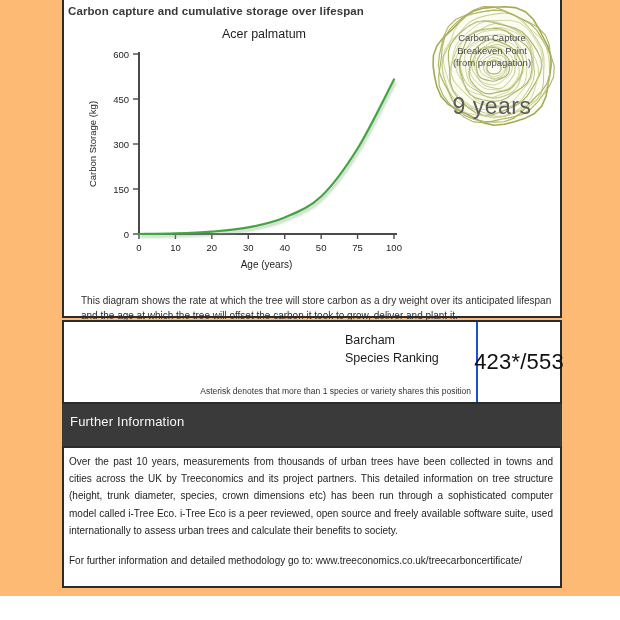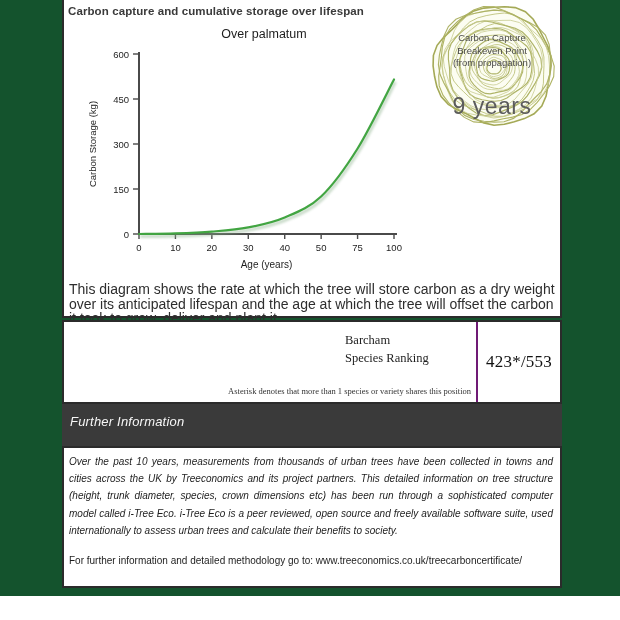--- a/index.html
+++ b/index.html
@@ -1,17 +1,17 @@
 <!DOCTYPE html>
 <html><head>
 <meta charset="utf-8">
 <style>
   html,body{margin:0;padding:0;background:#ffffff;}
   .page{
-    position:relative;width:620px;height:596px;background:#14532d;
+    position:relative;width:620px;height:596px;background:#fdba74;
     overflow:hidden;font-family:"Liberation Sans",sans-serif;color:#222;
   }
   .box{position:absolute;background:#fff;border:2px solid #2b2b2b;box-sizing:border-box;}
   .top-box{left:62px;top:-6px;width:500px;height:324px;}
   .section-title{
     position:absolute;left:4px;top:1px;font-size:11.5px;font-weight:bold;
     color:#3a3a3a;white-space:nowrap;letter-spacing:.1px;
   }
   .chart-title{
     position:absolute;left:38px;top:31px;width:324px;text-align:center;
@@ -20,55 +20,54 @@
   #chart-svg{position:absolute;left:20px;top:44px;}
   #badge-svg{position:absolute;left:366px;top:6px;}
   .badge-text{
     position:absolute;left:366px;top:36px;width:124px;text-align:center;
     pointer-events:none;
   }
   .badge-line{font-size:9.5px;font-weight:normal;color:#4a4a4a;line-height:12.5px;}
   .badge-years{font-size:23px;color:#5c5c5c;margin-top:23px;letter-spacing:.5px;}
   .desc{
     position:absolute;left:5px;top:286px;width:488px;
-    font-size:14px;line-height:14.5px;color:#2e2e2e;margin:0;
+    font-size:10px;line-height:14.5px;color:#2e2e2e;margin:12px;
   }
-  .ranking-box{left:62px;top:320px;width:500px;height:84px;display:flex;font-family:Liberation Serif, serif;}
+  .ranking-box{left:62px;top:320px;width:500px;height:84px;display:flex;}
   .ranking-left{position:relative;flex:1 1 auto;}
   .ranking-title{
     position:absolute;left:281px;top:9px;font-size:12.5px;line-height:18px;color:#1d1d1d;
   }
   .ranking-note{
     position:absolute;right:5px;bottom:6px;font-size:8.5px;color:#333;text-align:center;
   }
   .ranking-value{
-    width:82px;border-left:2px solid #701a75;display:flex;align-items:center;
-    justify-content:center;font-size:17px;color:#111;letter-spacing:.2px;
+    width:82px;border-left:2px solid #1d4ed8;display:flex;align-items:center;
+    justify-content:center;font-size:22px;color:#111;letter-spacing:.2px;
   }
   .info-header{
     position:absolute;left:62px;top:404px;width:500px;height:42px;
-    background:#3a3a3a;box-sizing:border-box;padding:8px 0 0 8px;font-style:italic;
+    background:#3a3a3a;box-sizing:border-box;padding:8px 0 0 8px;
   }
   .info-header span{font-size:13px;color:#f7f7f7;letter-spacing:.2px;}
   .info-box{left:62px;top:446px;width:500px;height:142px;}
   .info-paragraph{
     margin:5px 7px 0 5px;font-size:10px;line-height:17.2px;color:#1d1d1d;
     text-align:justify;
-    font-style:italic;
   }
   .info-link{margin:16px 7px 0 5px;font-size:10px;color:#1d1d1d;}
 </style>
 </head>
 <body>
 
 <div class="page">
 
   <section class="box top-box">
     <h1 class="section-title">Carbon capture and cumulative storage over lifespan</h1>
-    <div class="chart-title">Over palmatum</div>
+    <div class="chart-title">Acer palmatum</div>
     <svg id="chart-svg" width="324" height="236" viewBox="0 0 324 236">
         <defs>
           <filter id="curveblur" x="-20%" y="-20%" width="140%" height="140%">
             <feGaussianBlur stdDeviation="1.1"></feGaussianBlur>
           </filter>
         </defs>
         <line x1="49" y1="194" x2="55" y2="194" stroke="#4a4a4a" stroke-width="1.4"></line>
         <text x="45" y="197.5" text-anchor="end" font-size="9.5" fill="#1e1e1e" font-family="&quot;Liberation Sans&quot;,sans-serif">0</text>
         <line x1="49" y1="149" x2="55" y2="149" stroke="#4a4a4a" stroke-width="1.4"></line>
         <text x="45" y="152.5" text-anchor="end" font-size="9.5" fill="#1e1e1e" font-family="&quot;Liberation Sans&quot;,sans-serif">150</text>

